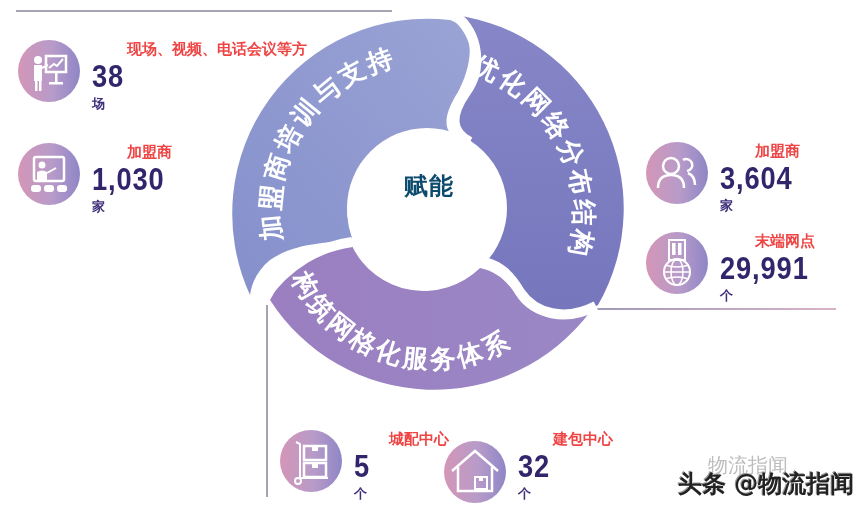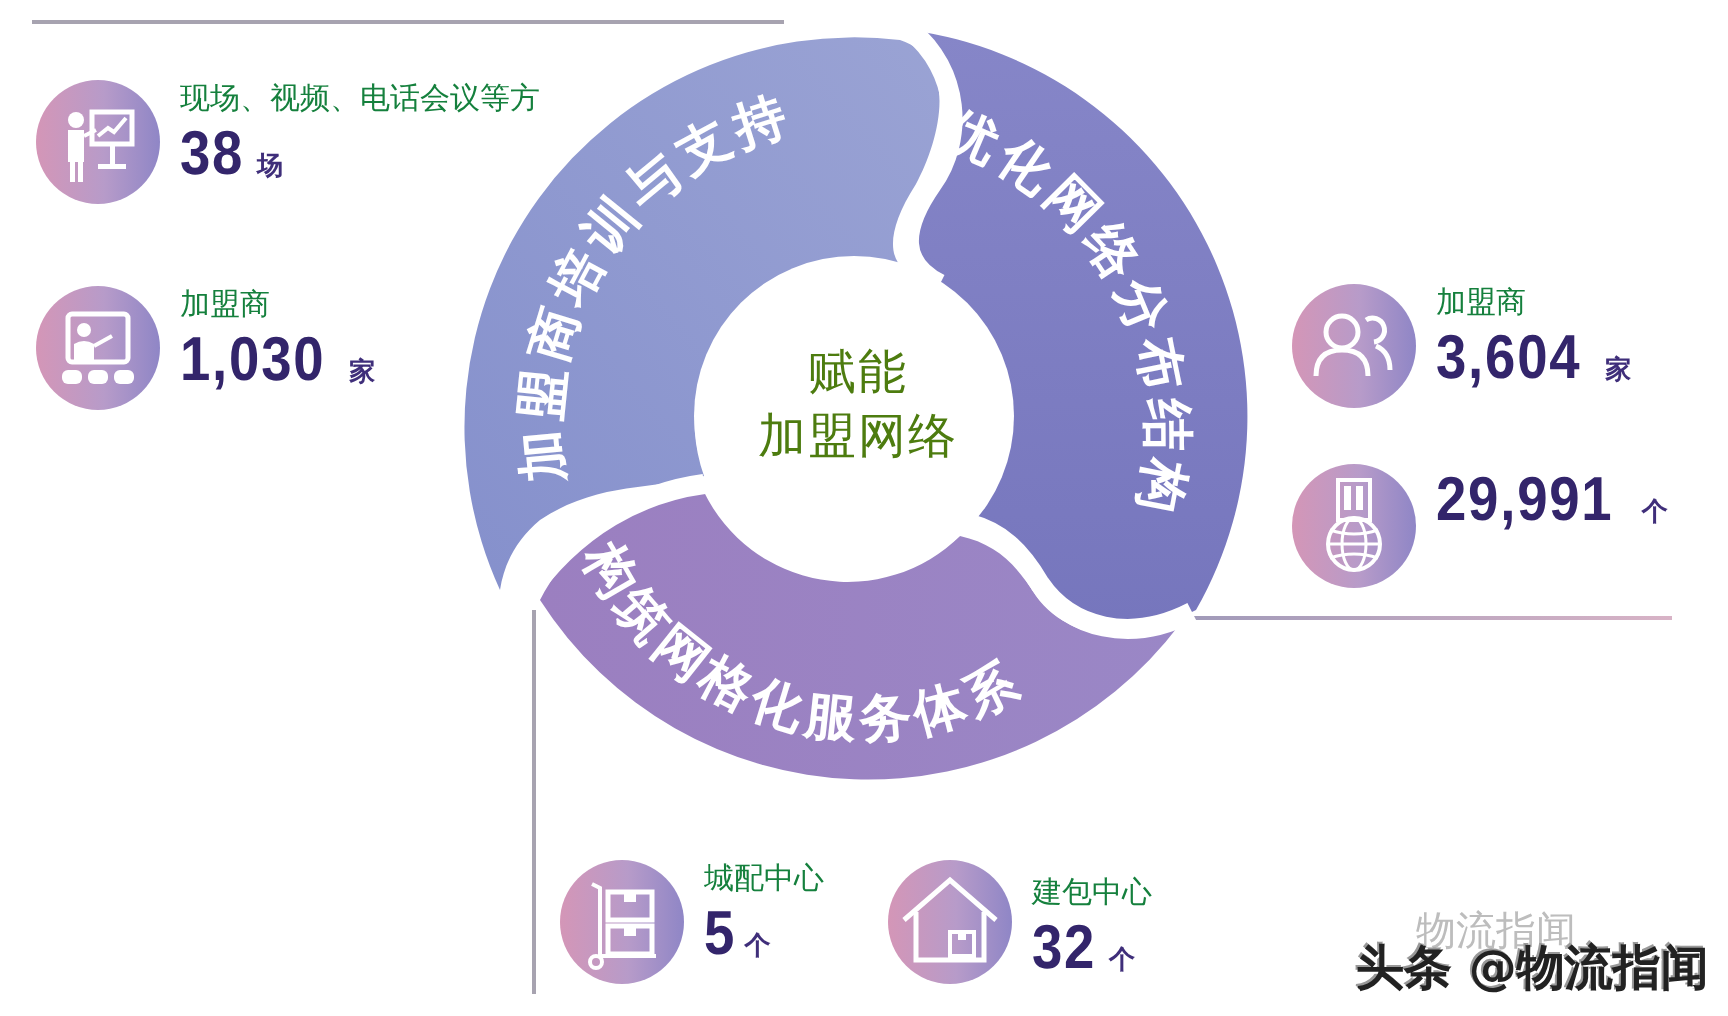--- a/index.html
+++ b/index.html
@@ -2,25 +2,25 @@
 <html><head>
 <meta charset="utf-8">
 <style>
   html,body{margin:0;padding:0;}
   body{width:864px;height:508px;background:#ffffff;position:relative;overflow:hidden;font-family:"DejaVu Sans","Liberation Sans",sans-serif;}
   .line{position:absolute;background:#a7a3b0;}
   .stat{position:absolute;display:flex;align-items:flex-start;}
   .icon-circle{width:62px;height:62px;border-radius:50%;background:linear-gradient(90deg,#d496b7 0%,#b79bc9 55%,#8f86c6 100%);flex:none;position:relative;}
   .icon-circle svg{position:absolute;left:0;top:0;width:62px;height:62px;}
   .stat-text{margin-left:10px;color:#3b2a73;}
-  .label{font-size:15px;font-weight:normal;line-height:19px;color:#15803d;}
-  .value-row{display:flex;align-items:baseline;margin-top:0px;}
+  .label{font-size:15px;font-weight:bold;line-height:19px;color:#ef4444;margin-left:37px;}
+  .value-row{display:flex;align-items:baseline;margin-top:0px;flex-direction:column;}
   .value{font-family:"Liberation Sans Narrow","Liberation Sans",sans-serif;font-size:31px;font-weight:bold;color:#33256b;letter-spacing:1px;transform:scaleX(0.88);transform-origin:left;}
   .unit{font-size:13px;font-weight:bold;color:#3f2e7a;margin-left:2px;}
-  .center-text{position:absolute;left:349px;top:170px;width:160px;text-align:center;color:#4d7c0f;font-weight:normal;}
+  .center-text{position:absolute;left:349px;top:170px;width:160px;text-align:center;color:#0c4a6e;font-weight:bold;}
   .center-text div{font-size:24px;line-height:32px;letter-spacing:1px;}
   .watermark{position:absolute;left:678px;top:468px;font-size:24px;font-weight:bold;color:#222;text-shadow:1px 1px 0 #fff,-1px -1px 0 #999;}
   .watermark-ghost{position:absolute;left:708px;top:452px;font-size:20px;color:#bdbdbd;}
   #ring{position:absolute;left:0;top:0;}
 </style>
 </head>
 <body>
 
 <div class="line" style="left:16px;top:10px;width:376px;height:2px;"></div>
 <div class="line" style="left:576px;top:308px;width:260px;height:2px;background:linear-gradient(90deg,#9c98b8,#d8b3c6);"></div>
@@ -69,21 +69,20 @@
   <text font-family="DejaVu Sans, sans-serif" font-weight="bold" font-size="26" fill="#ffffff" letter-spacing="3">
     <textPath href="#arc2" id="seg-label-1">优化网络分布结构</textPath>
   </text>
   <text font-family="DejaVu Sans, sans-serif" font-weight="bold" font-size="26" fill="#ffffff" letter-spacing="3">
     <textPath href="#arc3" id="seg-label-2">构筑网格化服务体系</textPath>
   </text>
 </svg>
 
 <div class="center-text">
   <div>赋能</div>
-  <div>加盟网络</div>
 </div>
 
 <div class="stat" style="left:18px;top:40px;">
   <div class="icon-circle">
     <svg viewBox="0 0 62 62">
       <circle cx="20" cy="20" r="4" fill="#fff"></circle>
       <rect x="16" y="25" width="8" height="16" fill="#fff"></rect>
       <rect x="17" y="41" width="2.5" height="10" fill="#fff"></rect>
       <rect x="21" y="41" width="2.5" height="10" fill="#fff"></rect>
       <rect x="28" y="16" width="20" height="16" fill="none" stroke="#fff" stroke-width="2.5"></rect>
@@ -148,20 +147,21 @@
       <rect x="26" y="11" width="3.5" height="12" fill="#fff"></rect>
       <rect x="32" y="11" width="3.5" height="12" fill="#fff"></rect>
       <circle cx="31" cy="40" r="13" fill="none" stroke="#fff" stroke-width="2"></circle>
       <line x1="18" y1="40" x2="44" y2="40" stroke="#fff" stroke-width="1.5"></line>
       <ellipse cx="31" cy="40" rx="6" ry="13" fill="none" stroke="#fff" stroke-width="1.5"></ellipse>
       <path d="M19 33 Q31 37 43 33" fill="none" stroke="#fff" stroke-width="1.5"></path>
       <path d="M19 47 Q31 43 43 47" fill="none" stroke="#fff" stroke-width="1.5"></path>
     </svg>
   </div>
   <div class="stat-text">
+    <div class="label">末端网点</div>
     <div class="value-row">
       <span class="value">29,991</span>
       <span class="unit">个</span>
     </div>
   </div>
 </div>
 
 <div class="stat" style="left:280px;top:430px;justify-content:flex-end;">
   <div class="icon-circle">
     <svg viewBox="0 0 62 62">

